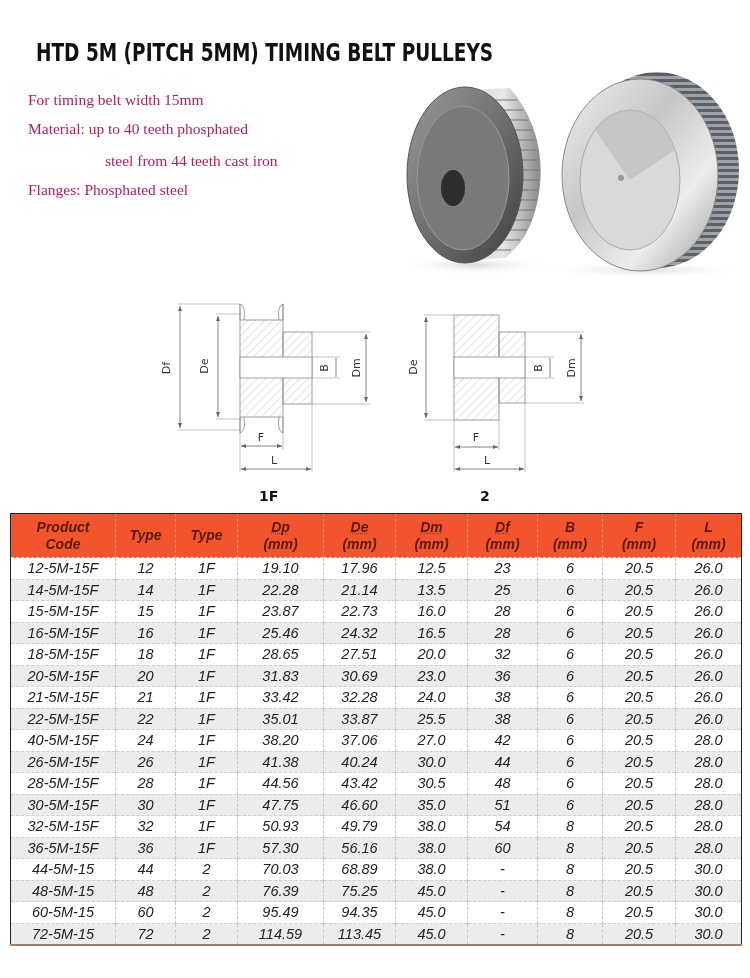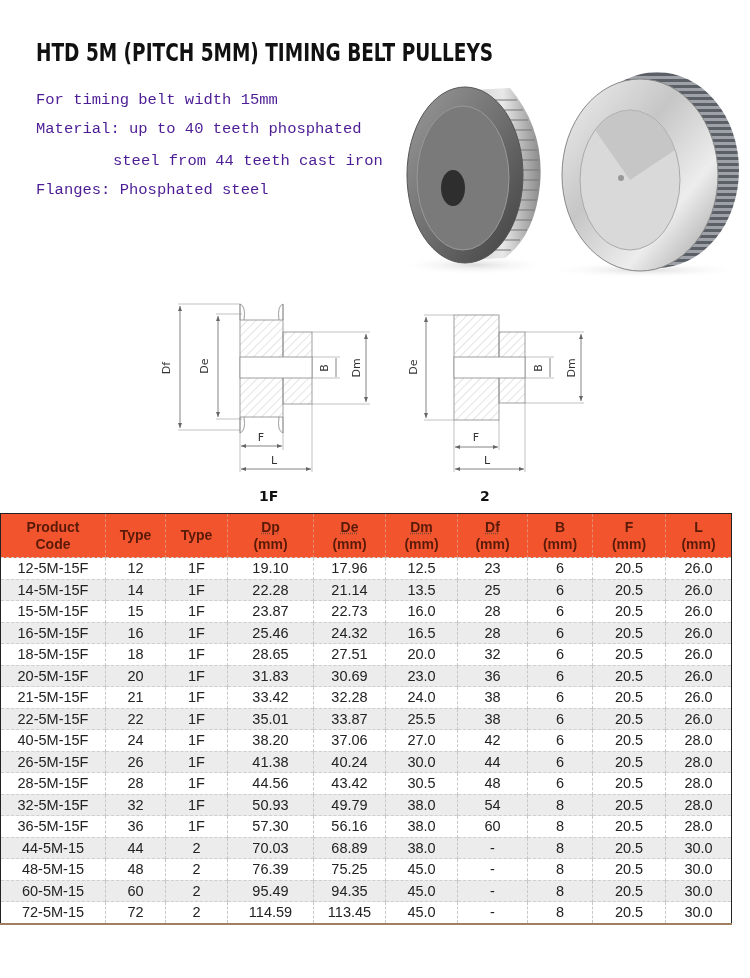--- a/index.html
+++ b/index.html
@@ -1,25 +1,25 @@
 <!DOCTYPE html>
 <html><head>
 <meta charset="utf-8">
 <style>
   html, body { margin: 0; padding: 0; background: #ffffff; }
   body { width: 750px; height: 978px; position: relative; overflow: hidden; font-family: "Liberation Sans", sans-serif; color: #111; }
   .title { position: absolute; left: 36px; top: 38px; font-family: "DejaVu Sans", sans-serif; font-weight: bold; font-size: 25px; letter-spacing: 0px; transform: scaleX(0.74); transform-origin: left top; white-space: nowrap; color: #111; }
-  .specs { position: absolute; left: 36px; top: 90px; font-family: Liberation Mono, monospace; font-size: 15.5px; color: #4c1d95; line-height: 20px; }
+  .specs { position: absolute; left: 28px; top: 90px; font-family: Liberation Serif, serif; font-size: 15.5px; color: #be185d; line-height: 20px; }
   .specs .line { margin-bottom: 9px; white-space: nowrap; }
   .specs .indent { padding-left: 77px; text-align: right; }
   .photo { position: absolute; left: 395px; top: 70px; width: 355px; height: 210px; }
   .diagram { position: absolute; }
   .diagram svg text { font-family: "DejaVu Sans", sans-serif; fill: #333; }
   .diag-label { position: absolute; font-family: "DejaVu Sans", sans-serif; font-weight: bold; font-size: 14px; color: #111; }
-  table.spec { position: absolute; left: 0; top: 513px; width: 731px; border-collapse: collapse; table-layout: fixed; border: 1.5px solid #222; border-bottom: 2px solid #a08060; }
+  table.spec { position: absolute; left: 10px; top: 513px; width: 731px; border-collapse: collapse; table-layout: fixed; border: 1.5px solid #222; border-bottom: 2px solid #a08060; font-style: italic; }
   table.spec th { background: #f2552e; color: #5a1a08; font-family: "Liberation Sans", sans-serif; font-weight: bold; font-size: 14px; line-height: 17px; height: 43px; padding: 0; text-align: center; border-left: 1px dashed #e48c73; }
   table.spec th:first-child { border-left: none; }
   table.spec td { font-family: "Liberation Sans", sans-serif; font-size: 14.5px; height: 20.5px; padding: 0; text-align: center; color: #222; border-left: 1px dashed #c8c8c8; border-top: 1px dashed #cfcfcf; }
   table.spec td:first-child { border-left: none; }
   table.spec tr:nth-child(even) td { background: #ececec; }
   table.spec tr:nth-child(odd) td { background: #ffffff; }
   .ul { text-decoration: underline dotted #7a4a3a; }
 </style>
 </head>
 <body>
@@ -349,20 +349,32 @@
         <td>1F</td>
         <td>44.56</td>
         <td>43.42</td>
         <td>30.5</td>
         <td>48</td>
         <td>6</td>
         <td>20.5</td>
         <td>28.0</td>
       </tr>
       <tr>
+        <td>30-5M-15F</td>
+        <td>30</td>
+        <td>1F</td>
+        <td>47.75</td>
+        <td>46.60</td>
+        <td>35.0</td>
+        <td>51</td>
+        <td>6</td>
+        <td>20.5</td>
+        <td>28.0</td>
+      </tr>
+      <tr>
         <td>32-5M-15F</td>
         <td>32</td>
         <td>1F</td>
         <td>50.93</td>
         <td>49.79</td>
         <td>38.0</td>
         <td>54</td>
         <td>8</td>
         <td>20.5</td>
         <td>28.0</td>

